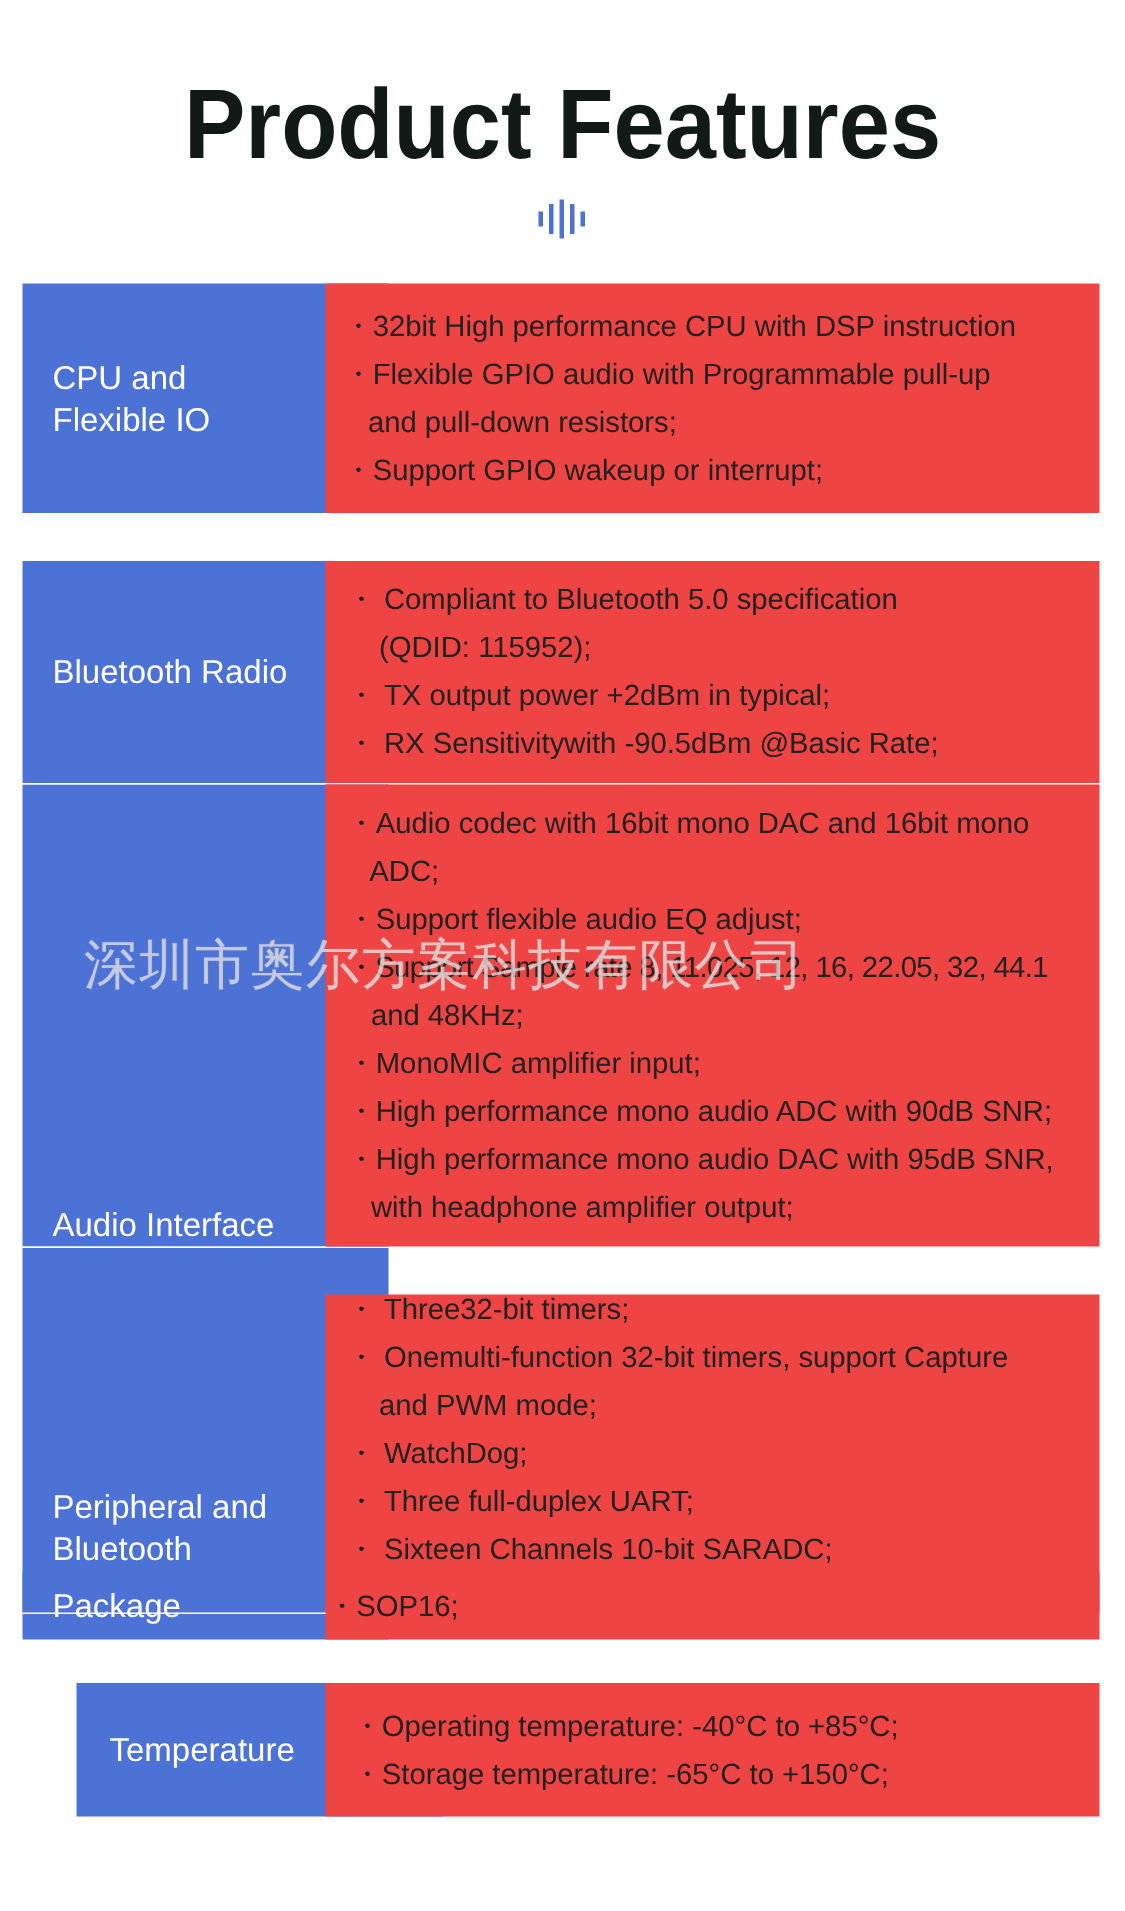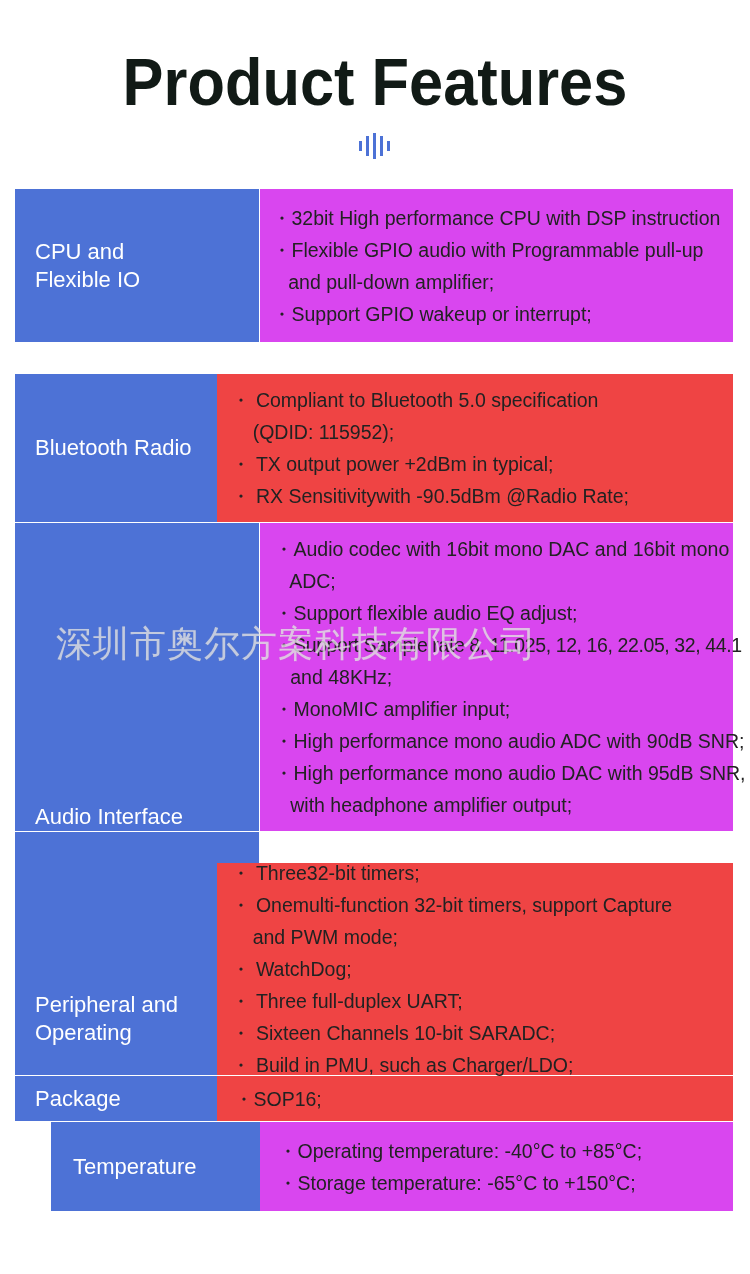--- a/index.html
+++ b/index.html
@@ -11,21 +11,21 @@
   .wave { position: absolute; left: 359px; top: 133px; width: 32px; height: 26px; }
   .wave span { position: absolute; width: 3px; background: #4d72d6; }
   .row { position: absolute; left: 15px; width: 718px; }
   .label { position: absolute; left: 0; top: 0; bottom: 0; width: 244px; background: #4d72d6;
            color: #ffffff; font-size: 22px; line-height: 28px; display: flex; align-items: center;
            box-sizing: border-box; padding-left: 20px; }
   .label.bottom { align-items: flex-end; padding-bottom: 28px; }
   .content { position: absolute; left: 202px; right: 0; top: 0; bottom: 0; box-sizing: border-box;
              color: #222222; font-size: 19.5px; line-height: 32px; display: flex; flex-direction: column;
              justify-content: center; padding-left: 14px; padding-right: 4px; }
-  .content.gray { background: #d946ef; margin-left: 43px; }
+  .content.gray { background: #ef4444; }
   .content.white { background: #ef4444; }
   .item { white-space: pre; }
   .sep { position: absolute; left: 15px; width: 202px; height: 1px; background: #ffffff; }
   .watermark { position: absolute; left: 56px; top: 614px; font-size: 36px; line-height: 60px;
                color: rgba(255,255,255,0.55); letter-spacing: 1px; pointer-events: none;
                font-family: "DejaVu Sans", sans-serif; text-shadow: 0 0 1px rgba(160,160,160,0.6); white-space: nowrap; }
 </style>
 </head>
 <body>
 
@@ -40,34 +40,34 @@
 </div>
 
 <div class="row" style="top:189px; height:153px;">
   <div class="label">
     <span style="white-space:pre;">CPU and
 Flexible IO</span>
   </div>
   <div class="content gray" style="padding-left:12px;">
     <div class="item">・32bit High performance CPU with DSP instruction</div>
     <div class="item">・Flexible GPIO audio with Programmable pull-up</div>
-    <div class="item">   and pull-down amplifier;</div>
+    <div class="item">   and pull-down resistors;</div>
     <div class="item">・Support GPIO wakeup or interrupt;</div>
   </div>
 </div>
 
 <div class="row" style="top:374px; height:148px;">
   <div class="label">
     <span style="white-space:pre;">Bluetooth Radio</span>
   </div>
   <div class="content white" style="padding-left:14px;">
     <div class="item">・ Compliant to Bluetooth 5.0 specification</div>
     <div class="item">    (QDID: 115952);</div>
     <div class="item">・ TX output power +2dBm in typical;</div>
-    <div class="item">・ RX Sensitivitywith -90.5dBm @Radio Rate;</div>
+    <div class="item">・ RX Sensitivitywith -90.5dBm @Basic Rate;</div>
   </div>
 </div>
 
 <div class="row" style="top:523px; height:308px;">
   <div class="label" style="align-items:flex-end; padding-top:140px;">
     <span style="white-space:pre;">Audio Interface</span>
   </div>
   <div class="content gray" style="padding-right:0;">
     <div class="item">・Audio codec with 16bit mono DAC and 16bit mono</div>
     <div class="item">   ADC;</div>
@@ -77,38 +77,38 @@
     <div class="item">・MonoMIC amplifier input;</div>
     <div class="item">・High performance mono audio ADC with 90dB SNR;</div>
     <div class="item">・High performance mono audio DAC with 95dB SNR,</div>
     <div class="item">   with headphone amplifier output;</div>
   </div>
 </div>
 
 <div class="row" style="top:832px; height:243px;">
   <div class="label bottom">
     <span style="white-space:pre;">Peripheral and
-Operating</span>
+Bluetooth</span>
   </div>
   <div class="content white" style="padding-left:14px;margin-top:31px;">
     <div class="item">・ Three32-bit timers;</div>
     <div class="item">・ Onemulti-function 32-bit timers, support Capture</div>
     <div class="item">    and PWM mode;</div>
     <div class="item">・ WatchDog;</div>
     <div class="item">・ Three full-duplex UART;</div>
     <div class="item">・ Sixteen Channels 10-bit SARADC;</div>
     <div class="item">・ Build in PMU, such as Charger/LDO;</div>
   </div>
 </div>
 
-<div class="row" style="top:1076px; height:45px;">
+<div class="row" style="top:1048px; height:45px;">
   <div class="label">
     <span style="white-space:pre;">Package</span>
   </div>
-  <div class="content white" style="padding-left:17px;">
+  <div class="content white" style="padding-left:1px;">
     <div class="item">・SOP16;</div>
   </div>
 </div>
 
 <div class="row" style="top:1122px; height:89px;">
   <div class="label" style="padding-left:22px;margin-left:36px;">
     <span style="white-space:pre;">Temperature</span>
   </div>
   <div class="content gray" style="padding-left:18px;">
     <div class="item">・Operating temperature: -40°C to +85°C;</div>

